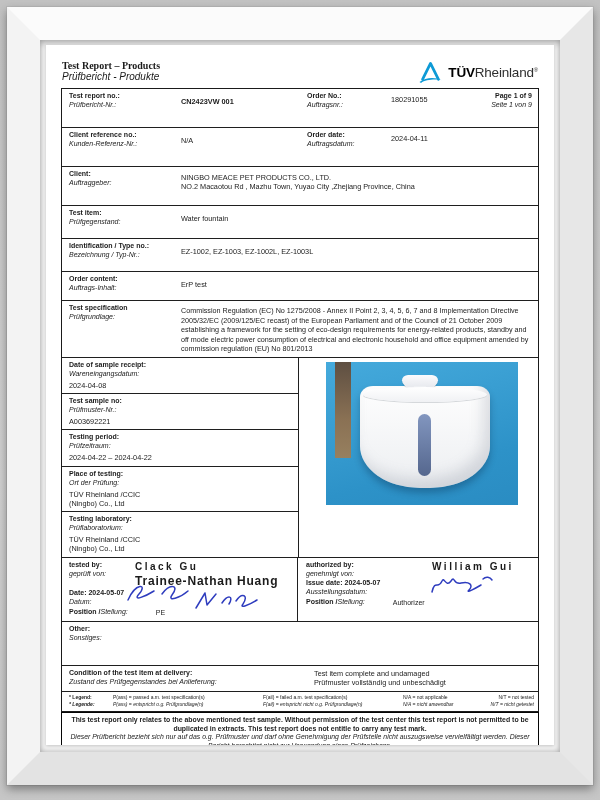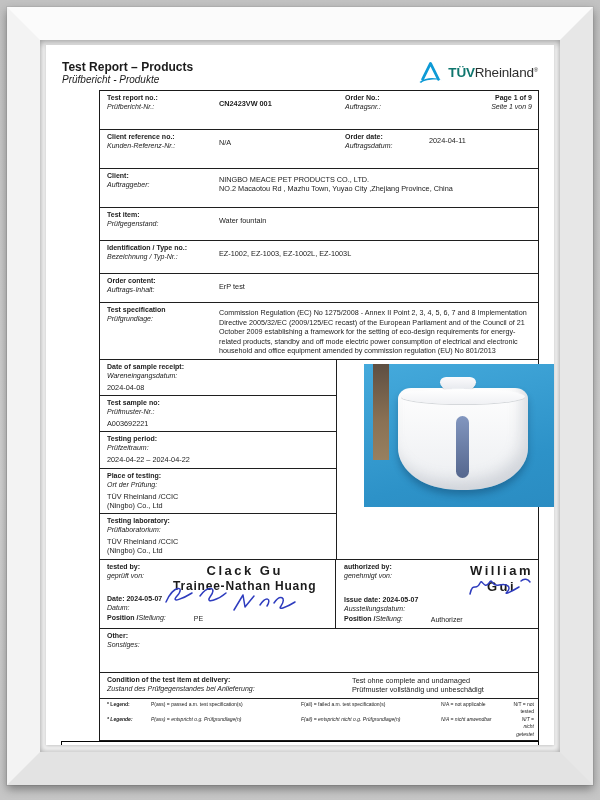--- a/index.html
+++ b/index.html
@@ -24,29 +24,29 @@
     padding:5px 6px 7px 6px; box-sizing:border-box;
   }
   .paper{
     background:#ffffff; width:100%; height:100%; box-sizing:border-box;
     box-shadow:0 1px 3px rgba(0,0,0,.2);
     padding:13px 15px 6px 15px;
     display:flex; flex-direction:column; overflow:hidden;
   }
   
   .hdr{display:flex; justify-content:space-between; align-items:flex-start; margin:2px 1px 5px 1px;}
-  .t-en{font-size:12px;font-weight:bold;}
+  .t-en{font-size:10px;font-weight:bold;font-family:Liberation Serif, serif;}
   .t-de{font-size:10px;font-style:italic;}
   .logo{display:flex;align-items:center;gap:5px;margin-top:1px;}
   .logo svg{display:block;}
   .logo-text{font-size:13.5px;color:#2e2e2e;letter-spacing:-.2px;}
-  .logo-text b{font-weight:800;color:#0f766e;}
+  .logo-text b{font-weight:800;color:#000000;}
   .logo-text sup{font-size:6px;vertical-align:super;}
   
-  .tbl{border:1.5px solid #1a1a1a; font-size:7px; line-height:1.28;margin-left:38px;}
+  .tbl{border:1.5px solid #1a1a1a; font-size:7px; line-height:1.28;}
   .row{display:flex; border-bottom:1px solid #1f1f1f; padding:3px 6px 3px 7px; box-sizing:border-box;}
   .row:last-child{border-bottom:none;}
   .lbl{width:112px;flex:none;}
   .en{font-weight:bold;}
   .de{font-style:italic;color:#222;}
   .val{font-size:7.3px; padding-top:3px; flex:1;}
   .val.mid{padding-top:5px;}
   .v1{width:126px;flex:none;}
   .l2{width:84px;flex:none;}
   .v2{width:88px;flex:none;}
@@ -79,21 +79,21 @@
     border-radius:0 0 5px 5px;}
   .f-window{position:absolute;top:28px;left:58px;width:13px;height:62px;border-radius:7px;
     background:linear-gradient(180deg,#8296bf,#55678e);}
   
   .signoff{display:flex;padding:0;border-bottom:1px solid #1f1f1f;}
   .so-half{width:236px;flex:none;border-right:1px solid #1f1f1f;position:relative;
     padding:3px 5px 3px 7px;box-sizing:border-box;min-height:56px;}
   .so-half.right{flex:1;border-right:none;padding-left:8px;}
   .so-line1{display:flex;}
   .so-lbl{width:66px;flex:none;}
-  .so-name1{font-weight:bold;letter-spacing:2.5px;font-size:13px;text-align:center;}
+  .so-name1{font-weight:bold;letter-spacing:2.5px;font-size:10px;}
   .so-name2{font-weight:bold;letter-spacing:.8px;font-size:12px;}
   .so-date .en{display:inline;} .so-date .de{display:block;}
   .so-pos{display:flex;margin-top:1px;}
   .so-posval{margin-left:28px;padding-top:1px;}
   .sig{position:absolute;pointer-events:none;}
   .sig path{fill:none;stroke:#2e3cbe;stroke-width:1.5;stroke-linecap:round;stroke-linejoin:round;}
   
   .other{min-height:44px;}
   .cond{min-height:26px;}
   .cond .lbl{width:245px;}
@@ -140,20 +140,21 @@
         <div class="row r40">
           <div class="lbl">
             <div class="en">Test report no.:</div>
             <div class="de">Prüfbericht-Nr.:</div>
           </div>
           <div class="val v1 mid en">CN2423VW 001</div>
           <div class="lbl l2">
             <div class="en">Order No.:</div>
             <div class="de">Auftragsnr.:</div>
           </div>
+          <div class="val v2">180291055</div>
           <div class="pg">
             <div class="en">Page 1 of 9</div>
             <div class="de">Seite 1 von 9</div>
           </div>
         </div>
 
         <div class="row r40">
           <div class="lbl">
             <div class="en">Client reference no.:</div>
             <div class="de">Kunden-Referenz-Nr.:</div>
@@ -324,21 +325,21 @@
             <div class="de">Sonstiges:</div>
           </div>
         </div>
 
         <div class="row cond">
           <div class="lbl">
             <div class="en">Condition of the test item at delivery:</div>
             <div class="de">Zustand des Prüfgegenstandes bei Anlieferung:</div>
           </div>
           <div class="val">
-            <div class="cv-en">Test ohne complete and undamaged</div>
+            <div class="cv-en">Test item complete and undamaged</div>
             <div class="cv-de">Prüfmuster vollständig und unbeschädigt</div>
           </div>
         </div>
 
         <div class="row legend">
           <div class="lg-row">
             <span class="lg-c0">* Legend:</span>
             <span class="lg-c1">P(ass) = passed a.m. test specification(s)</span>
             <span class="lg-c2">F(ail) = failed a.m. test specification(s)</span>
             <span class="lg-c3">N/A = not applicable</span>

